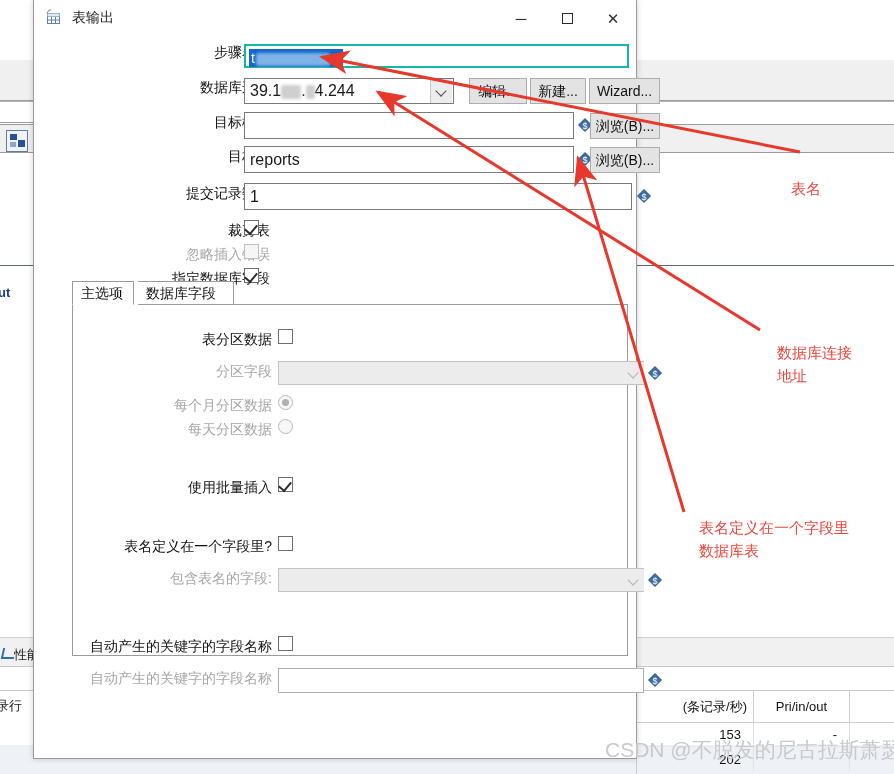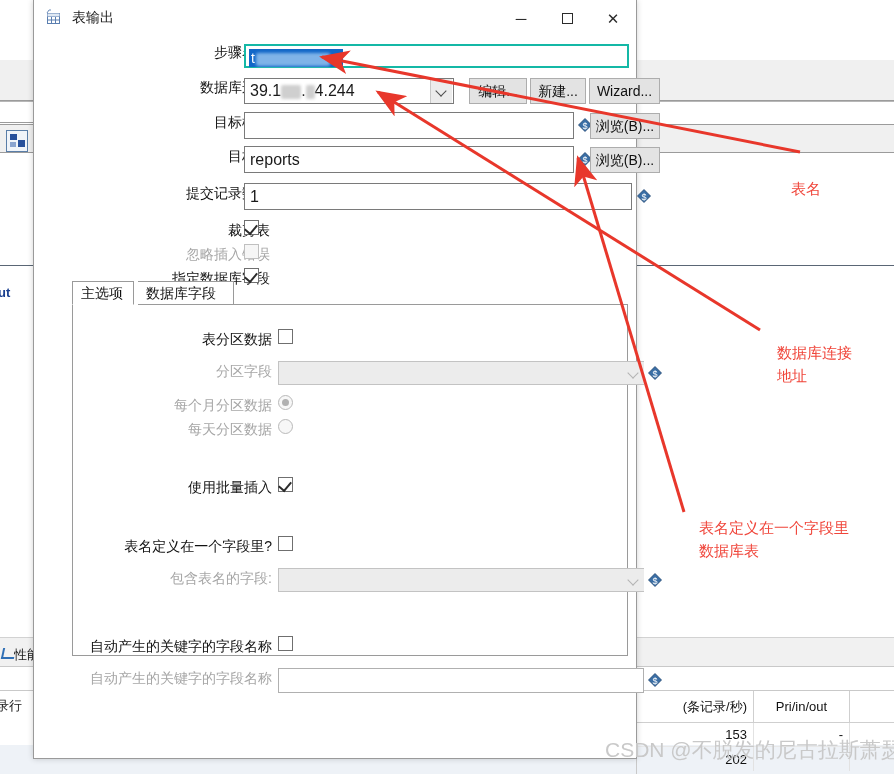--- a/index.html
+++ b/index.html
@@ -33,21 +33,21 @@
   #bg-table{position:absolute;left:636px;top:691px;width:282px;height:83px;}
   #bg-table .hdr{
     position:absolute;top:0;height:32px;border-right:1px solid #cfcfcf;
     border-bottom:1px solid #cfcfcf;background:#ffffff;
     display:flex;align-items:center;justify-content:flex-end;
     padding-right:6px;box-sizing:border-box;font-size:13px;color:#111;
   }
   #bg-table .cell{
     position:absolute;height:24px;border-right:1px solid #e2e2e2;
     display:flex;align-items:center;justify-content:flex-end;
-    padding-right:6px;box-sizing:border-box;font-size:13px;color:#111;text-align:right;
+    padding-right:12px;box-sizing:border-box;font-size:13px;color:#111;text-align:right;
   }
   #bg-table .cell.r2{border-bottom:1px solid #e8e8e8;}
 
   
   #dialog{
     position:absolute;left:33px;top:0px;width:604px;height:759px;
     background:#ffffff;border:1px solid #9a9a9a;border-top:none;
     box-sizing:border-box;
     box-shadow:0 0 6px rgba(0,0,0,.18);
   }

